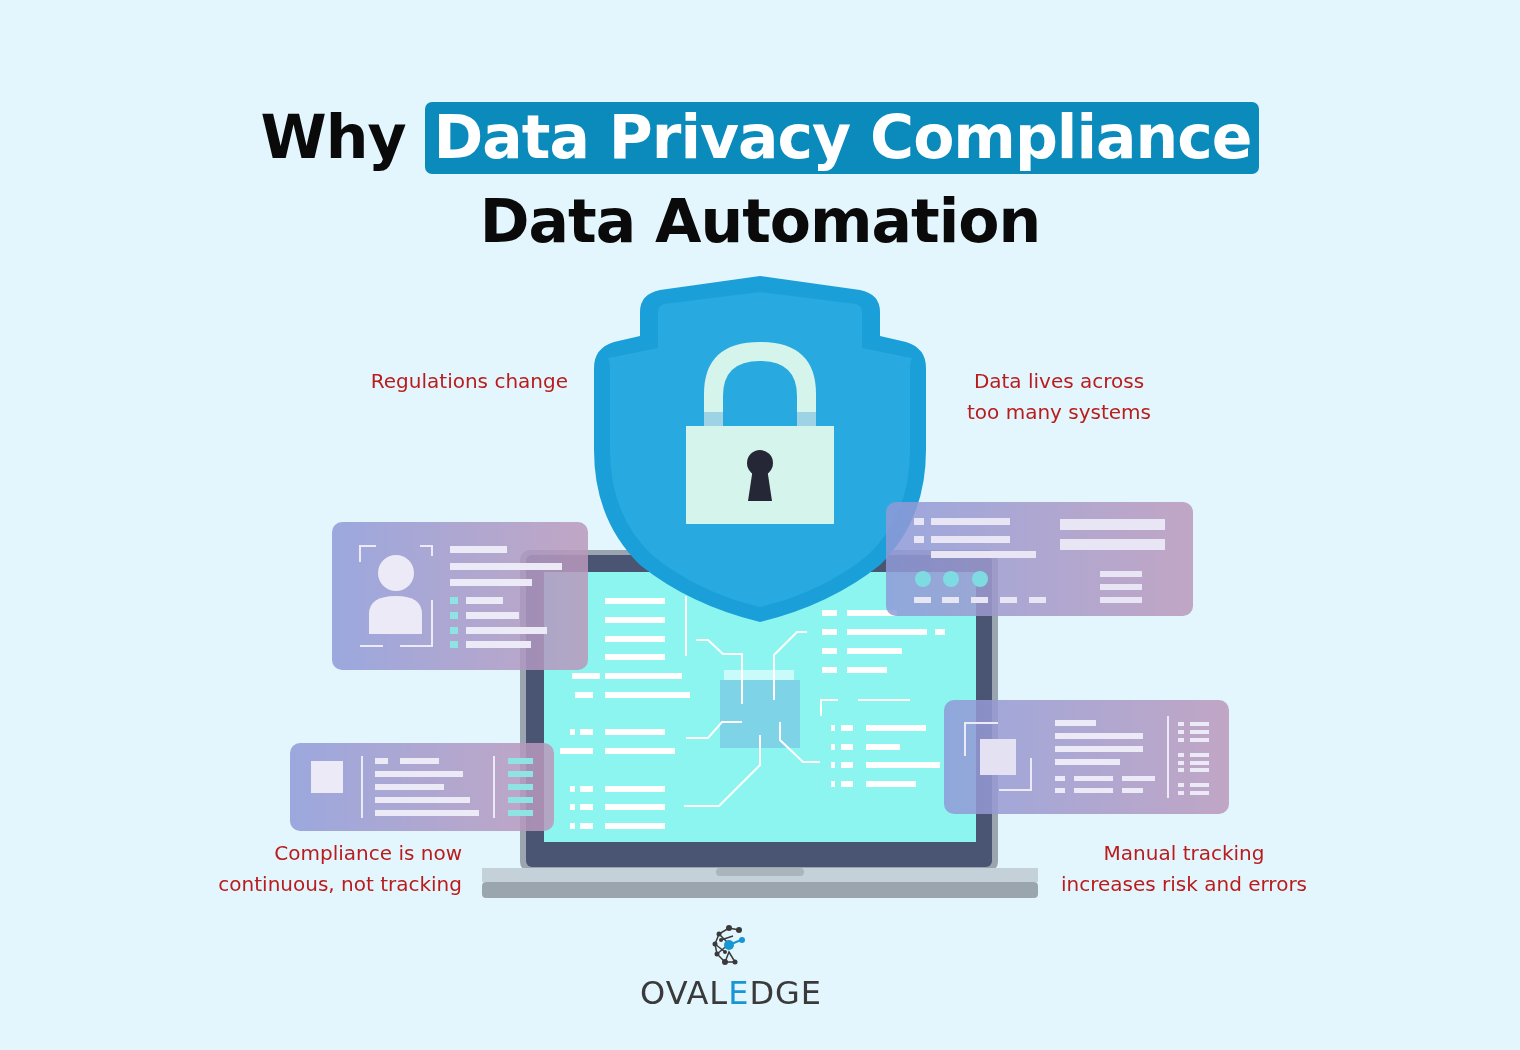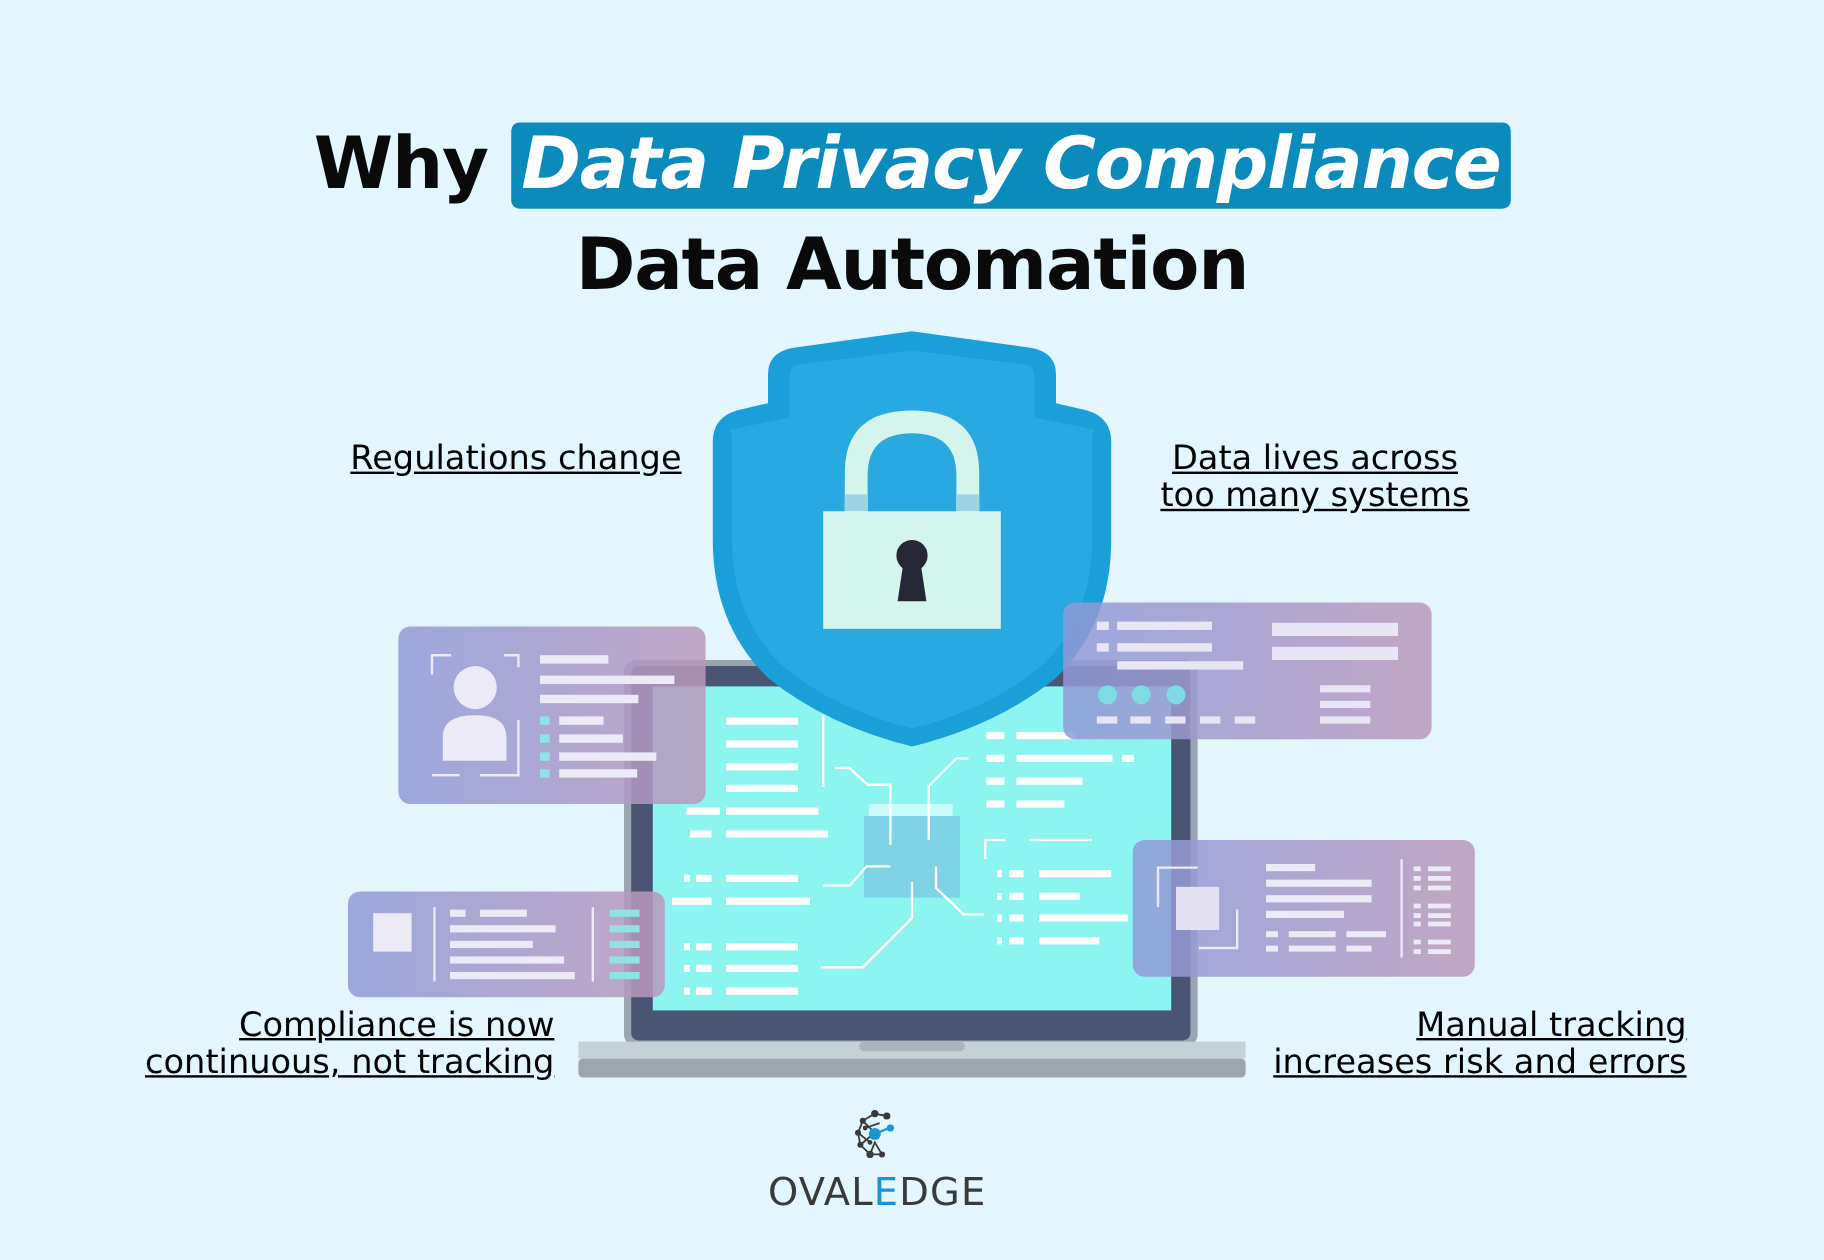--- a/index.html
+++ b/index.html
@@ -1,25 +1,25 @@
 <!DOCTYPE html>
 <html><head>
 <meta charset="utf-8">
 <style>
   html,body{margin:0;padding:0;}
   body{width:1520px;height:1050px;background:#e3f6fd;position:relative;overflow:hidden;font-family:"DejaVu Sans",sans-serif;color:#111;}
   .title{position:absolute;left:0;width:1520px;text-align:center;font-weight:bold;font-size:60px;letter-spacing:-1px;color:#0a0a0a;}
   .t1{top:102px;height:76px;}
   .t2{top:186px;}
-  .hl{background:#0a8bbb;color:#fff;border-radius:7px;padding:0 8px 2px 8px;font-style:italic;}
-  .point{position:absolute;font-size:28px;line-height:31px;color:#000000;text-decoration:underline;}
+  .hl{background:#0a8bbb;color:#fff;border-radius:7px;padding:0 8px 2px 8px;}
+  .point{position:absolute;font-size:20px;line-height:31px;color:#b91c1c;}
   .p-tl{right:952px;top:366px;text-align:right;}
   .p-tr{left:967px;top:366px;text-align:center;}
   .p-bl{right:1058px;top:838px;text-align:right;margin-left:48px;}
-  .p-br{left:1061px;top:838px;text-align:right;}
+  .p-br{left:1061px;top:838px;text-align:center;}
   .logo{position:absolute;left:640px;top:922px;display:flex;align-items:center;gap:8px;flex-direction:column;}
   .logo-text{font-size:32px;letter-spacing:1px;color:#3a3a3a;font-family:"DejaVu Sans",sans-serif;}
   .logo-text .e{color:#1896d3;}
   svg.scene{position:absolute;left:0;top:0;}
 </style>
 </head>
 <body>
 
 <div class="title t1">
   <span>Why</span>

